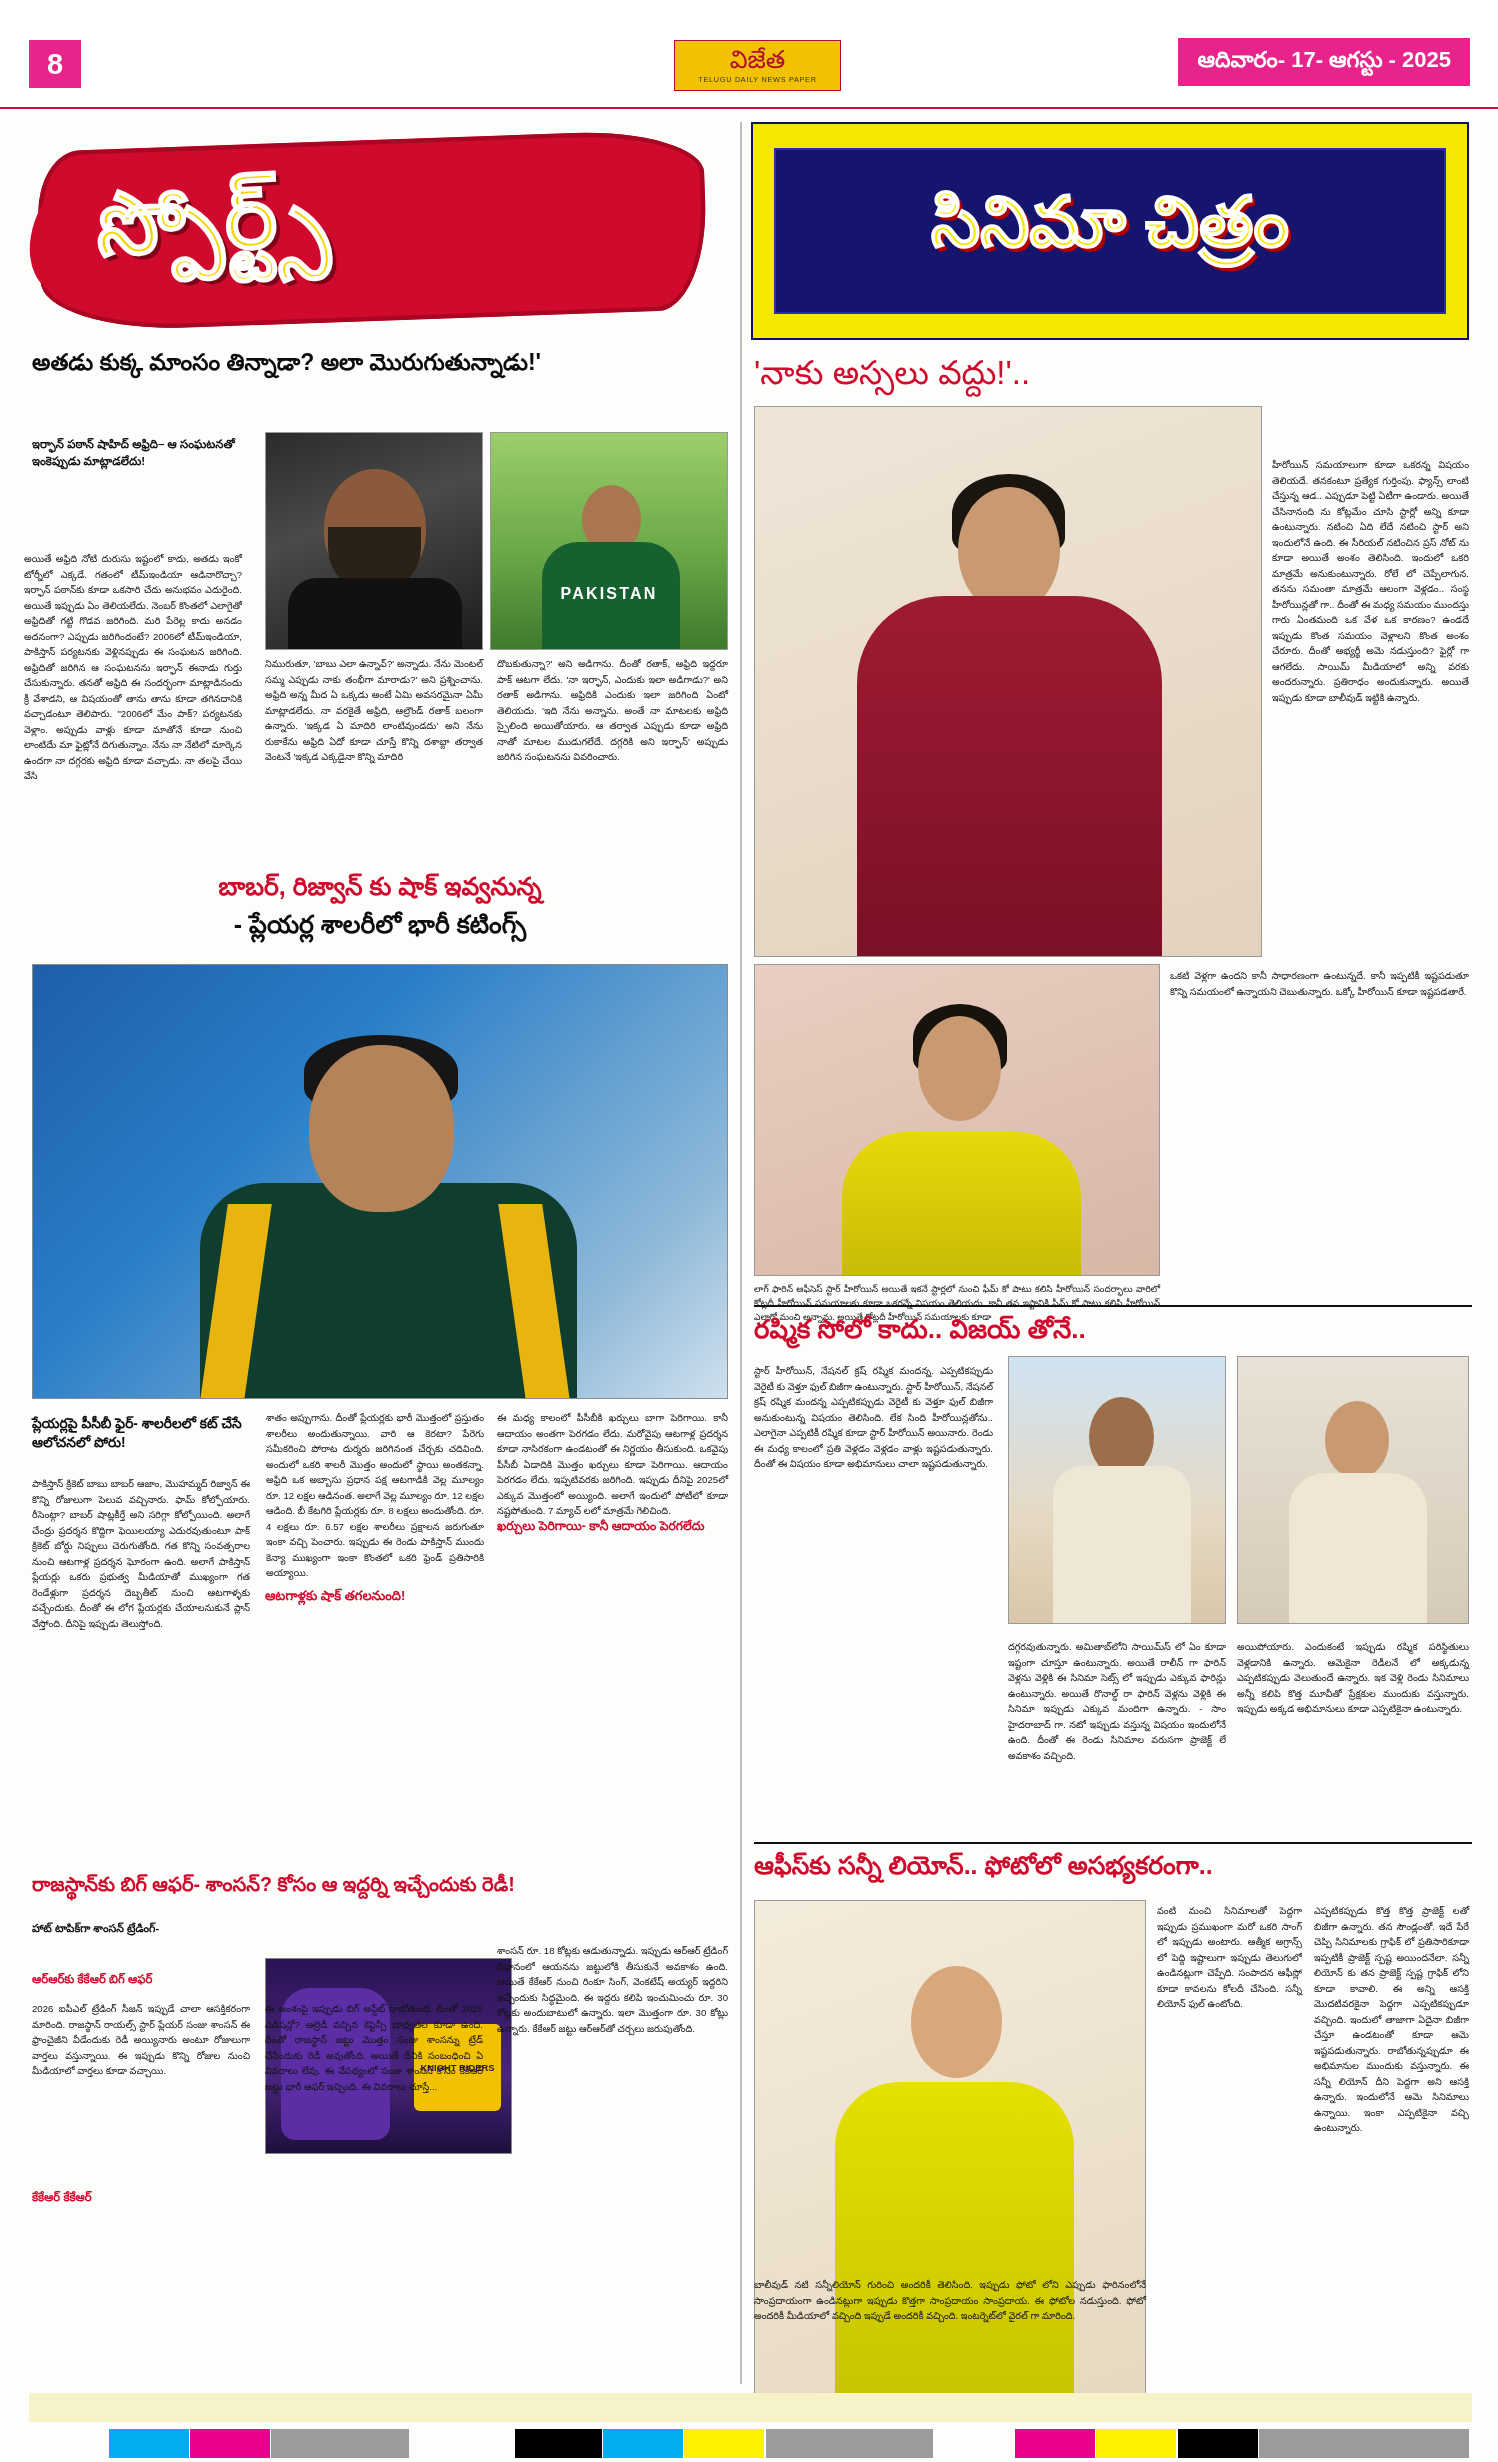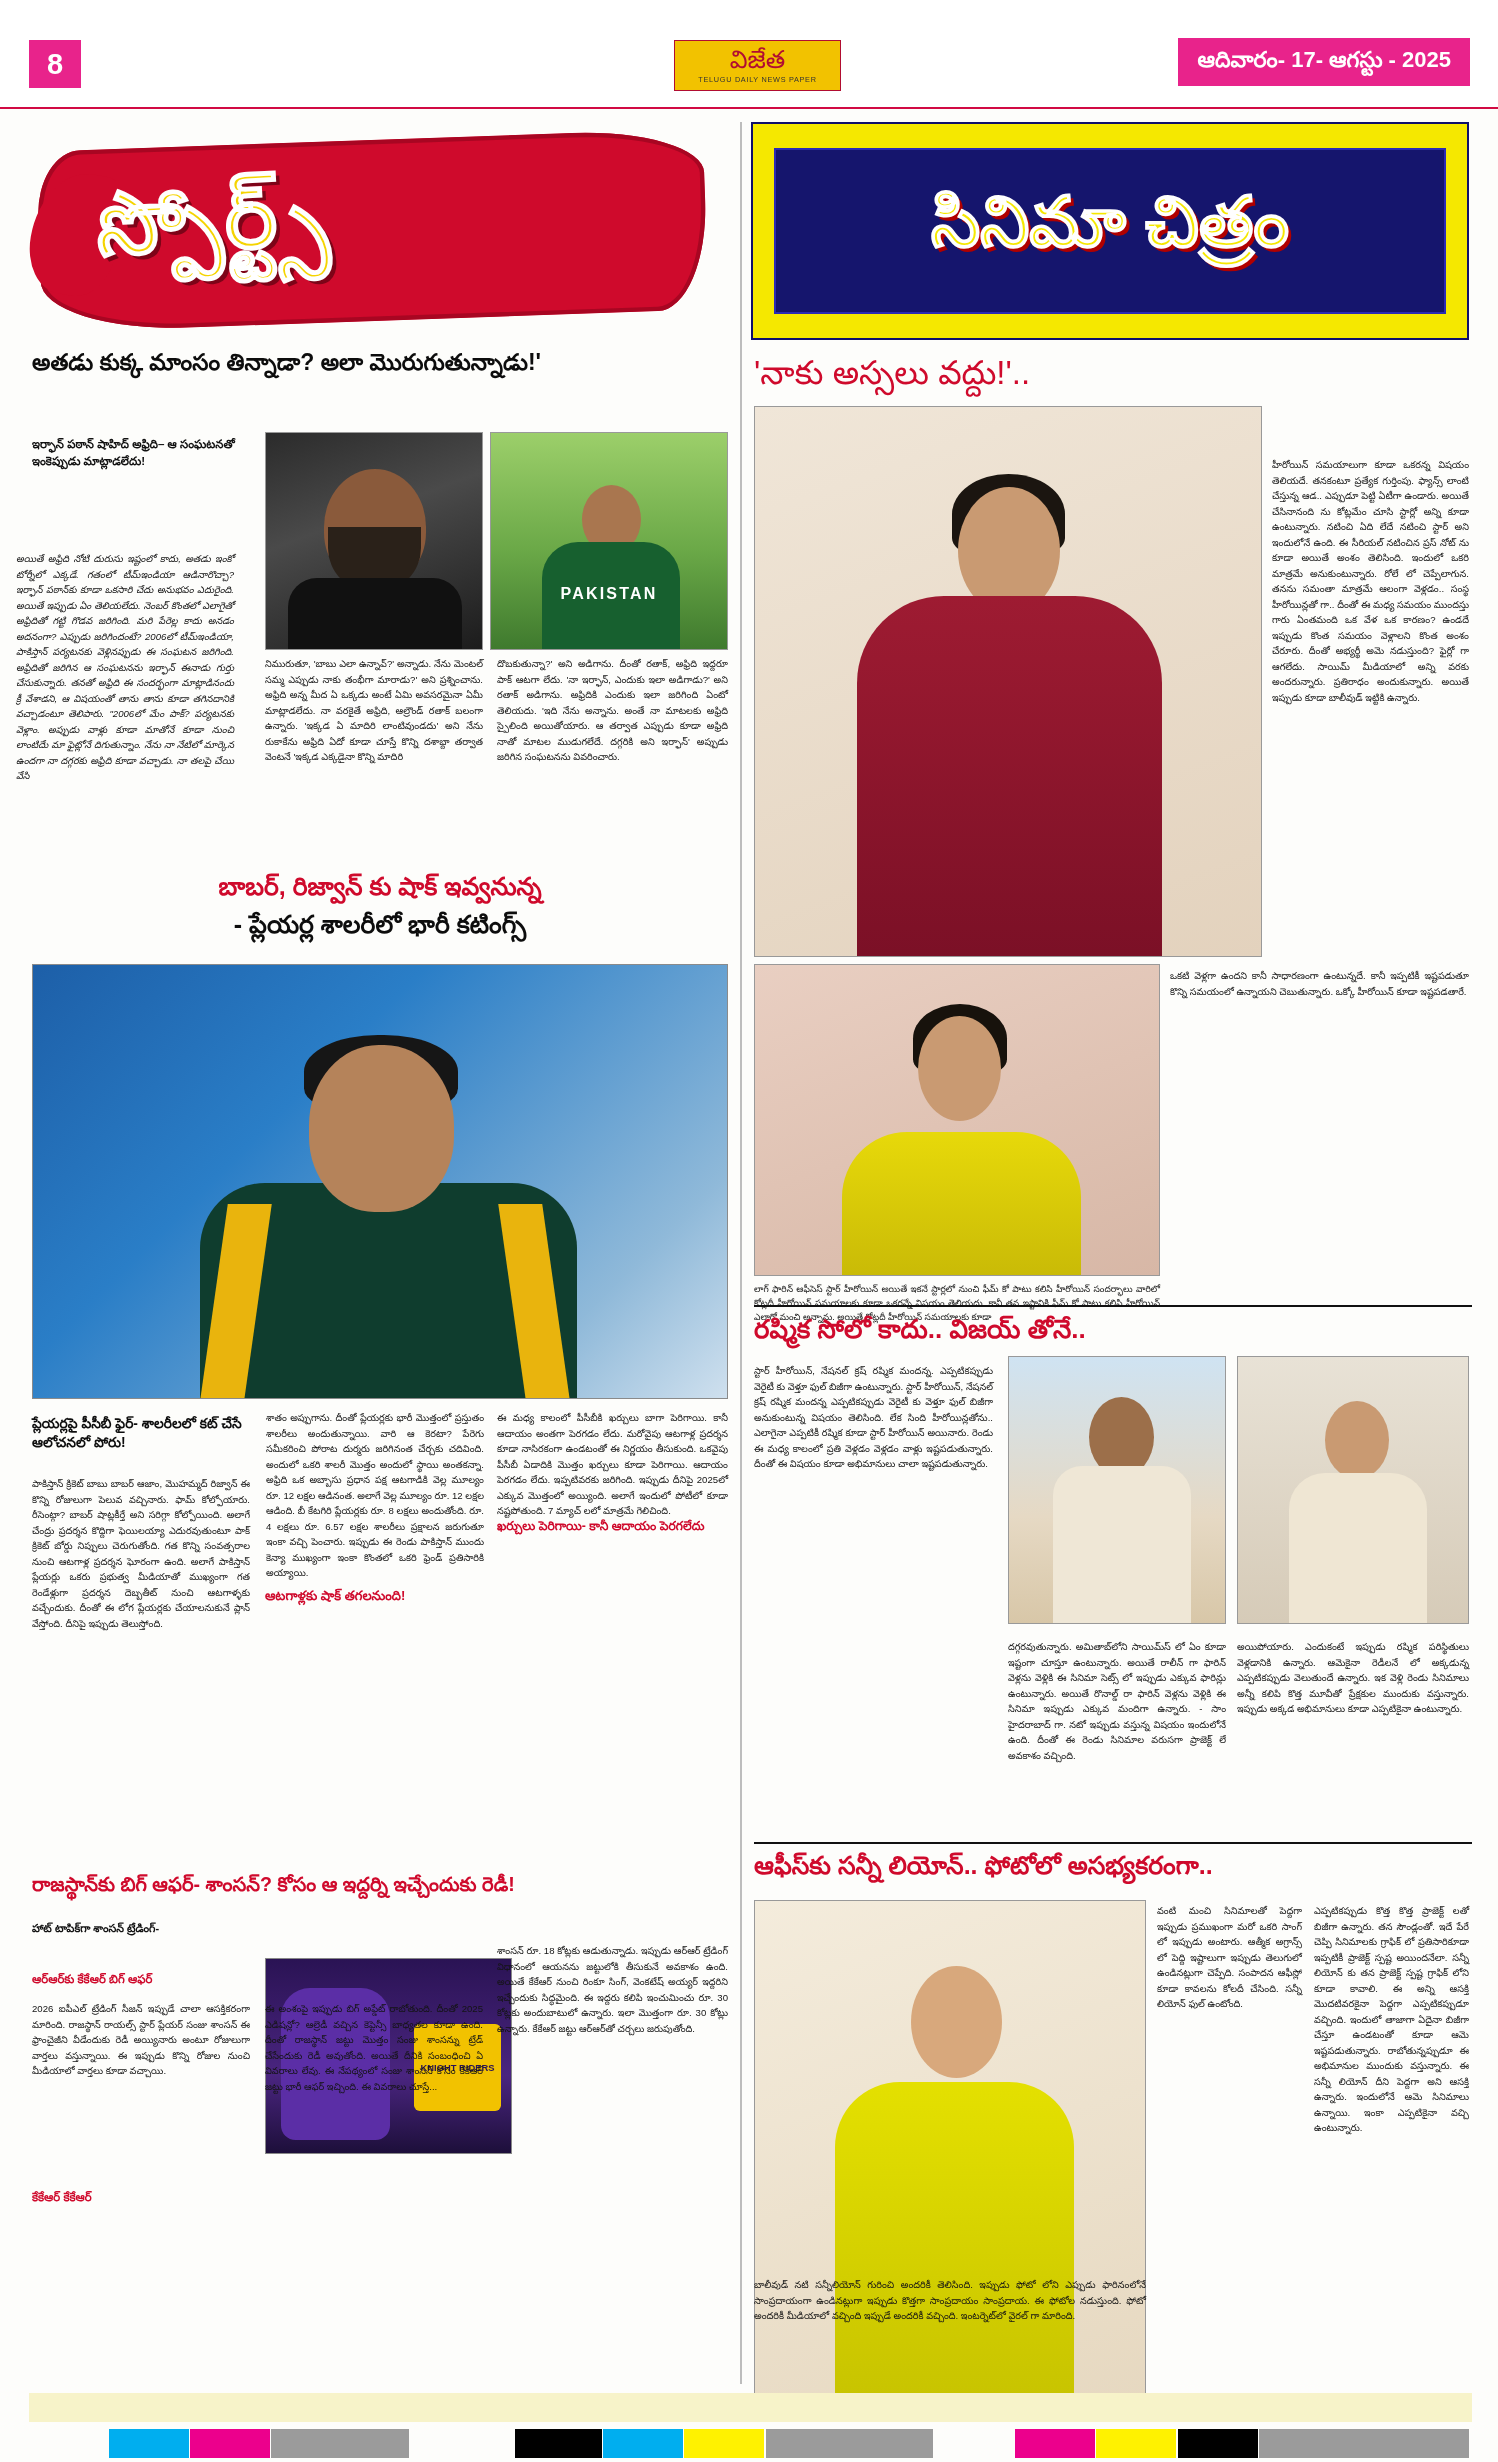--- a/index.html
+++ b/index.html
@@ -165,21 +165,21 @@
   }
   .ph-shahid .jtext {
     position:absolute; left:0; right:0; top:152px; text-align:center;
     color:#fff; font-size:16px; font-weight:bold; letter-spacing:2.2px;
   }
   .ph-shahid .head2 {
     position:absolute; left:91px; top:52px; width:59px; height:69px;
     background:#a9764f; border-radius:50%;
   }
 
-  .sp-body1 { position:absolute; left: 16px; top: 551px; width: 218px; height: 305px; font-style: italic; }
+  .sp-body1 { position:absolute; left: 24px; top: 551px; width: 218px; height: 305px; }
   .sp-body2 { position:absolute; left: 265px; top: 656px; width: 218px; height: 203px; }
   .sp-body3 { position:absolute; left: 497px; top: 656px; width: 231px; height: 203px; }
 
   .sp-head2 {
     position:absolute; left: 32px; top: 870px; width: 696px;
     font-size: 25px; font-weight: bold; color:#cf0a2c; line-height:1.35; text-align:center;
   }
   .sp-head2 .l2 { display:block; color:#0d0d0d; margin-top:4.4px; }
 
   .ph-gambhir {

